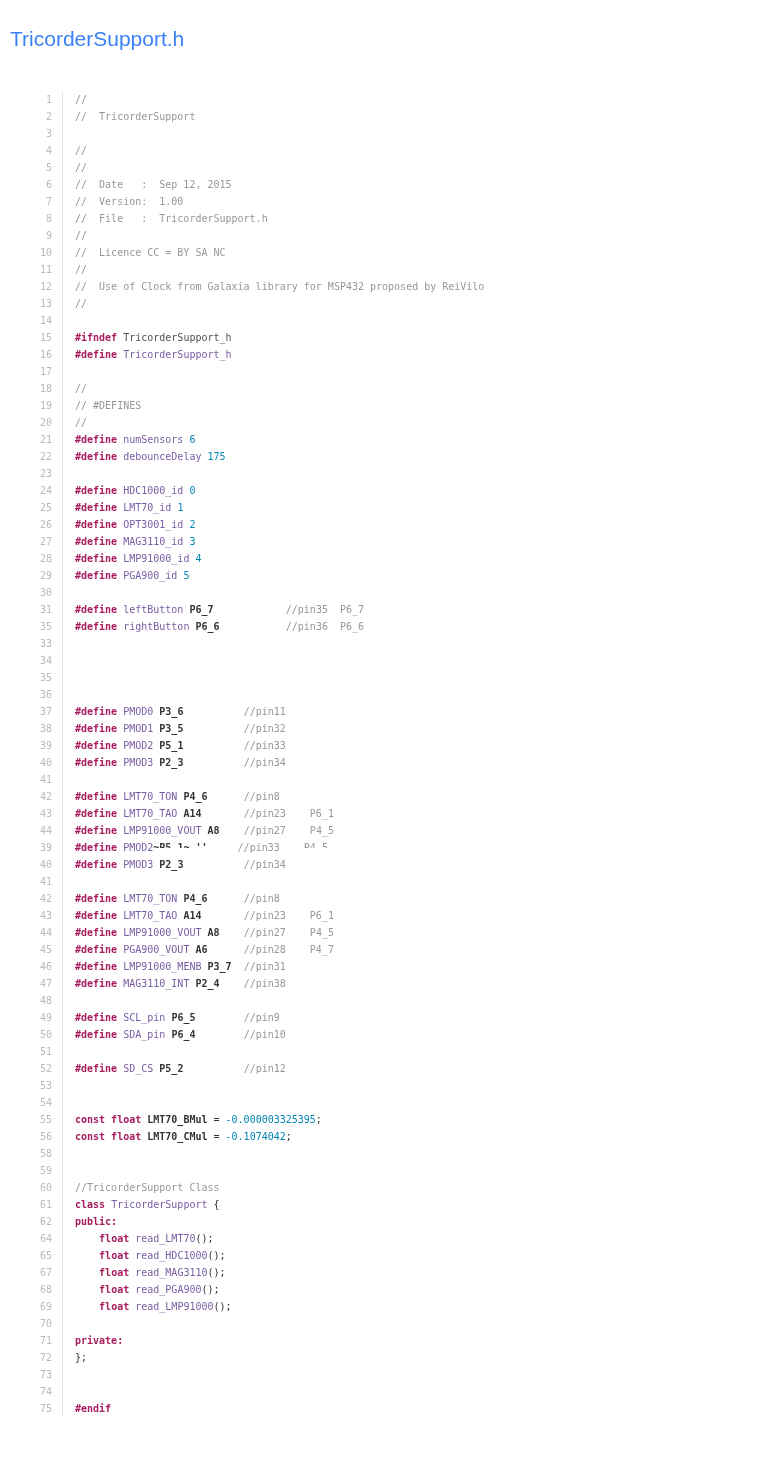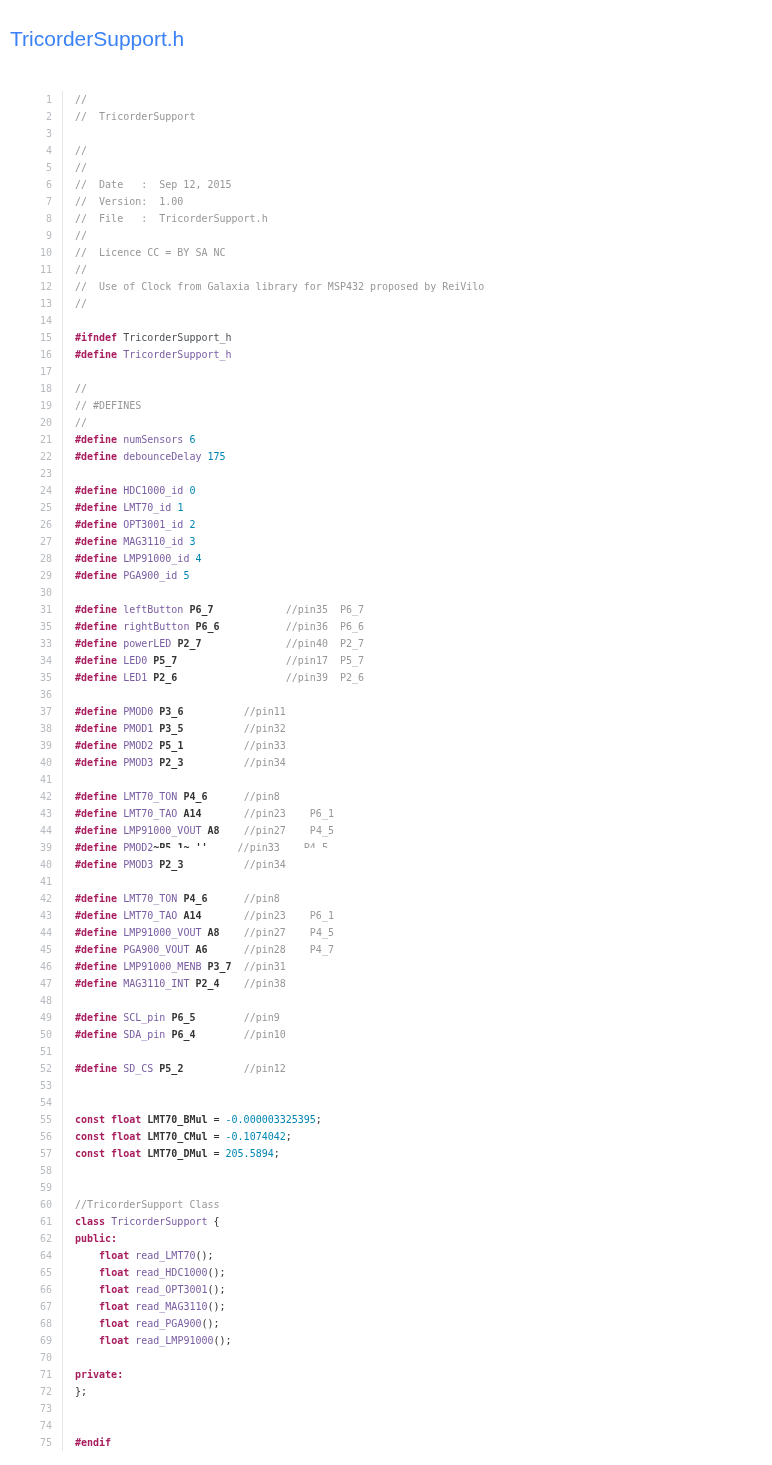--- a/index.html
+++ b/index.html
@@ -64,23 +64,23 @@
     <div class="row"><span class="ln">23</span><span class="src"></span></div>
     <div class="row"><span class="ln">24</span><span class="src"><span class="k">#define</span><span class="txt"> </span><span class="id">HDC1000_id</span><span class="txt"> </span><span class="num">0</span></span></div>
     <div class="row"><span class="ln">25</span><span class="src"><span class="k">#define</span><span class="txt"> </span><span class="id">LMT70_id</span><span class="txt"> </span><span class="num">1</span></span></div>
     <div class="row"><span class="ln">26</span><span class="src"><span class="k">#define</span><span class="txt"> </span><span class="id">OPT3001_id</span><span class="txt"> </span><span class="num">2</span></span></div>
     <div class="row"><span class="ln">27</span><span class="src"><span class="k">#define</span><span class="txt"> </span><span class="id">MAG3110_id</span><span class="txt"> </span><span class="num">3</span></span></div>
     <div class="row"><span class="ln">28</span><span class="src"><span class="k">#define</span><span class="txt"> </span><span class="id">LMP91000_id</span><span class="txt"> </span><span class="num">4</span></span></div>
     <div class="row"><span class="ln">29</span><span class="src"><span class="k">#define</span><span class="txt"> </span><span class="id">PGA900_id</span><span class="txt"> </span><span class="num">5</span></span></div>
     <div class="row"><span class="ln">30</span><span class="src"></span></div>
     <div class="row"><span class="ln">31</span><span class="src"><span class="k">#define</span><span class="txt"> </span><span class="id">leftButton</span><span class="txt"> </span><span class="pin">P6_7</span><span class="txt">            </span><span class="cmt">//pin35  P6_7</span></span></div>
     <div class="row"><span class="ln">35</span><span class="src"><span class="k">#define</span><span class="txt"> </span><span class="id">rightButton</span><span class="txt"> </span><span class="pin">P6_6</span><span class="txt">           </span><span class="cmt">//pin36  P6_6</span></span></div>
-    <div class="row"><span class="ln">33</span><span class="src"><span class="k">#define</span><span class="txt"> </span><span class="id">powerLED</span><span class="txt"> </span><span class="pin">P2_7</span><span class="txt">              </span><span class="cmt">//pin40  P2_7</span></span></div>
-    <div class="row"><span class="ln">34</span><span class="src"><span class="k">#define</span><span class="txt"> </span><span class="id">LED0</span><span class="txt"> </span><span class="pin">P5_7</span><span class="txt">                  </span><span class="cmt">//pin17  P5_7</span></span></div>
-    <div class="row"><span class="ln">35</span><span class="src"><span class="k">#define</span><span class="txt"> </span><span class="id">LED1</span><span class="txt"> </span><span class="pin">P2_6</span><span class="txt">                  </span><span class="cmt">//pin39  P2_6</span></span></div>
+    <div class="row"><span class="ln">33</span></div>
+    <div class="row"><span class="ln">34</span></div>
+    <div class="row"><span class="ln">35</span></div>
     <div class="row"><span class="ln">36</span><span class="src"></span></div>
     <div class="row"><span class="ln">37</span><span class="src"><span class="k">#define</span><span class="txt"> </span><span class="id">PMOD0</span><span class="txt"> </span><span class="pin">P3_6</span><span class="txt">          </span><span class="cmt">//pin11</span></span></div>
     <div class="row"><span class="ln">38</span><span class="src"><span class="k">#define</span><span class="txt"> </span><span class="id">PMOD1</span><span class="txt"> </span><span class="pin">P3_5</span><span class="txt">          </span><span class="cmt">//pin32</span></span></div>
     <div class="row"><span class="ln">39</span><span class="src"><span class="k">#define</span><span class="txt"> </span><span class="id">PMOD2</span><span class="txt"> </span><span class="pin">P5_1</span><span class="txt">          </span><span class="cmt">//pin33</span></span></div>
     <div class="row"><span class="ln">40</span><span class="src"><span class="k">#define</span><span class="txt"> </span><span class="id">PMOD3</span><span class="txt"> </span><span class="pin">P2_3</span><span class="txt">          </span><span class="cmt">//pin34</span></span></div>
     <div class="row"><span class="ln">41</span><span class="src"></span></div>
     <div class="row"><span class="ln">42</span><span class="src"><span class="k">#define</span><span class="txt"> </span><span class="id">LMT70_TON</span><span class="txt"> </span><span class="pin">P4_6</span><span class="txt">      </span><span class="cmt">//pin8</span></span></div>
     <div class="row"><span class="ln">43</span><span class="src"><span class="k">#define</span><span class="txt"> </span><span class="id">LMT70_TAO</span><span class="txt"> </span><span class="pin">A14</span><span class="txt">       </span><span class="cmt">//pin23    P6_1</span></span></div>
     <div class="row"><span class="ln">44</span><span class="src"><span class="k">#define</span><span class="txt"> </span><span class="id">LMP91000_VOUT</span><span class="txt"> </span><span class="pin">A8</span><span class="txt">    </span><span class="cmt">//pin27    P4_5</span></span></div>
     <div class="row"><span class="ln">39</span><span class="src"><span class="k">#define</span><span class="txt"> </span><span class="id">PMOD2</span><span class="pin half">~P5_1~ ''</span><span class="txt">     </span><span class="cmt">//pin33</span><span class="txt">    </span><span class="cmt half">P4_5</span></span></div>
@@ -94,29 +94,27 @@
     <div class="row"><span class="ln">47</span><span class="src"><span class="k">#define</span><span class="txt"> </span><span class="id">MAG3110_INT</span><span class="txt"> </span><span class="pin">P2_4</span><span class="txt">    </span><span class="cmt">//pin38</span></span></div>
     <div class="row"><span class="ln">48</span><span class="src"></span></div>
     <div class="row"><span class="ln">49</span><span class="src"><span class="k">#define</span><span class="txt"> </span><span class="id">SCL_pin</span><span class="txt"> </span><span class="pin">P6_5</span><span class="txt">        </span><span class="cmt">//pin9</span></span></div>
     <div class="row"><span class="ln">50</span><span class="src"><span class="k">#define</span><span class="txt"> </span><span class="id">SDA_pin</span><span class="txt"> </span><span class="pin">P6_4</span><span class="txt">        </span><span class="cmt">//pin10</span></span></div>
     <div class="row"><span class="ln">51</span><span class="src"></span></div>
     <div class="row"><span class="ln">52</span><span class="src"><span class="k">#define</span><span class="txt"> </span><span class="id">SD_CS</span><span class="txt"> </span><span class="pin">P5_2</span><span class="txt">          </span><span class="cmt">//pin12</span></span></div>
     <div class="row"><span class="ln">53</span><span class="src"></span></div>
     <div class="row"><span class="ln">54</span></div>
     <div class="row"><span class="ln">55</span><span class="src"><span class="k">const float</span><span class="txt"> </span><span class="pin">LMT70_BMul</span><span class="txt"> = </span><span class="num">-0.000003325395</span><span class="txt">;</span></span></div>
     <div class="row"><span class="ln">56</span><span class="src"><span class="k">const float</span><span class="txt"> </span><span class="pin">LMT70_CMul</span><span class="txt"> = </span><span class="num">-0.1074042</span><span class="txt">;</span></span></div>
-    <div class="row"><span class="ln">57</span><span class="src"><span class="k">const float</span><span class="txt"> </span><span class="pin">LMT70_DMul</span><span class="txt"> = </span><span class="num">205.5894</span><span class="txt">;</span></span></div>
     <div class="row"><span class="ln">58</span><span class="src"></span></div>
     <div class="row"><span class="ln">59</span><span class="src"></span></div>
     <div class="row"><span class="ln">60</span><span class="src"><span class="cmt">//TricorderSupport Class</span></span></div>
     <div class="row"><span class="ln">61</span><span class="src"><span class="k">class</span><span class="txt"> </span><span class="id">TricorderSupport</span><span class="txt"> {</span></span></div>
     <div class="row"><span class="ln">62</span><span class="src"><span class="k">public:</span></span></div>
     <div class="row"><span class="ln">64</span><span class="src"><span class="txt">    </span><span class="k">float</span><span class="txt"> </span><span class="id">read_LMT70</span><span class="txt">();</span></span></div>
     <div class="row"><span class="ln">65</span><span class="src"><span class="txt">    </span><span class="k">float</span><span class="txt"> </span><span class="id">read_HDC1000</span><span class="txt">();</span></span></div>
-    <div class="row"><span class="ln">66</span><span class="src"><span class="txt">    </span><span class="k">float</span><span class="txt"> </span><span class="id">read_OPT3001</span><span class="txt">();</span></span></div>
     <div class="row"><span class="ln">67</span><span class="src"><span class="txt">    </span><span class="k">float</span><span class="txt"> </span><span class="id">read_MAG3110</span><span class="txt">();</span></span></div>
     <div class="row"><span class="ln">68</span><span class="src"><span class="txt">    </span><span class="k">float</span><span class="txt"> </span><span class="id">read_PGA900</span><span class="txt">();</span></span></div>
     <div class="row"><span class="ln">69</span><span class="src"><span class="txt">    </span><span class="k">float</span><span class="txt"> </span><span class="id">read_LMP91000</span><span class="txt">();</span></span></div>
     <div class="row"><span class="ln">70</span><span class="src"></span></div>
     <div class="row"><span class="ln">71</span><span class="src"><span class="k">private:</span></span></div>
     <div class="row"><span class="ln">72</span><span class="src"><span class="txt">};</span></span></div>
     <div class="row"><span class="ln">73</span><span class="src"></span></div>
     <div class="row"><span class="ln">74</span><span class="src"></span></div>
     <div class="row"><span class="ln">75</span><span class="src"><span class="k">#endif</span></span></div>
   </div>

